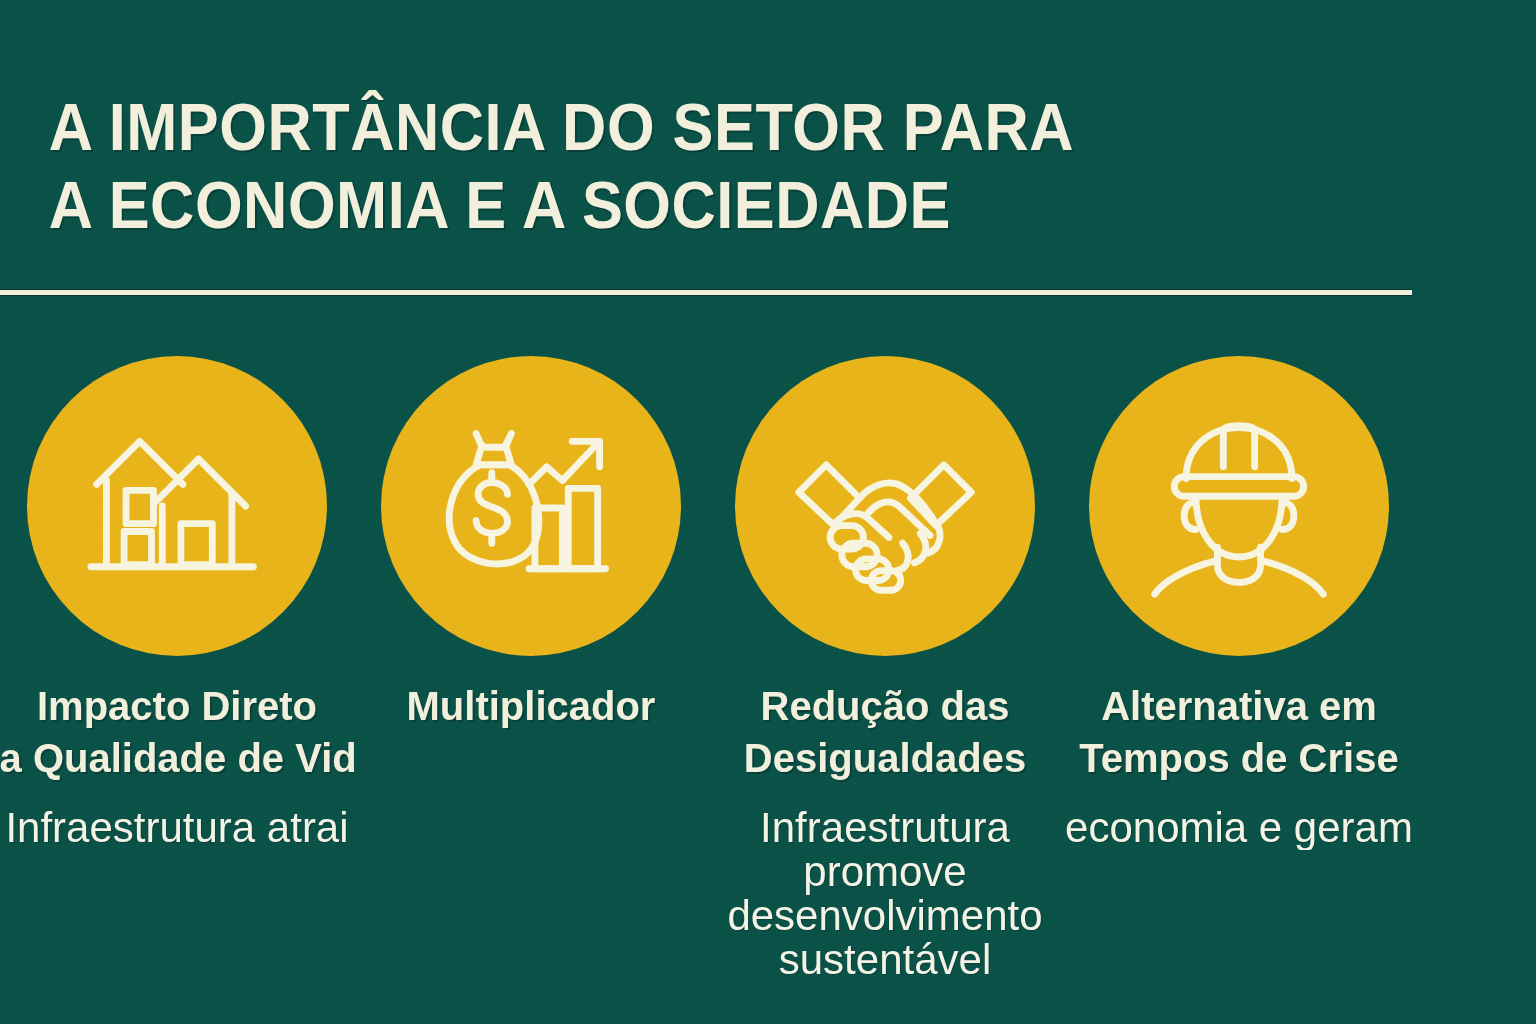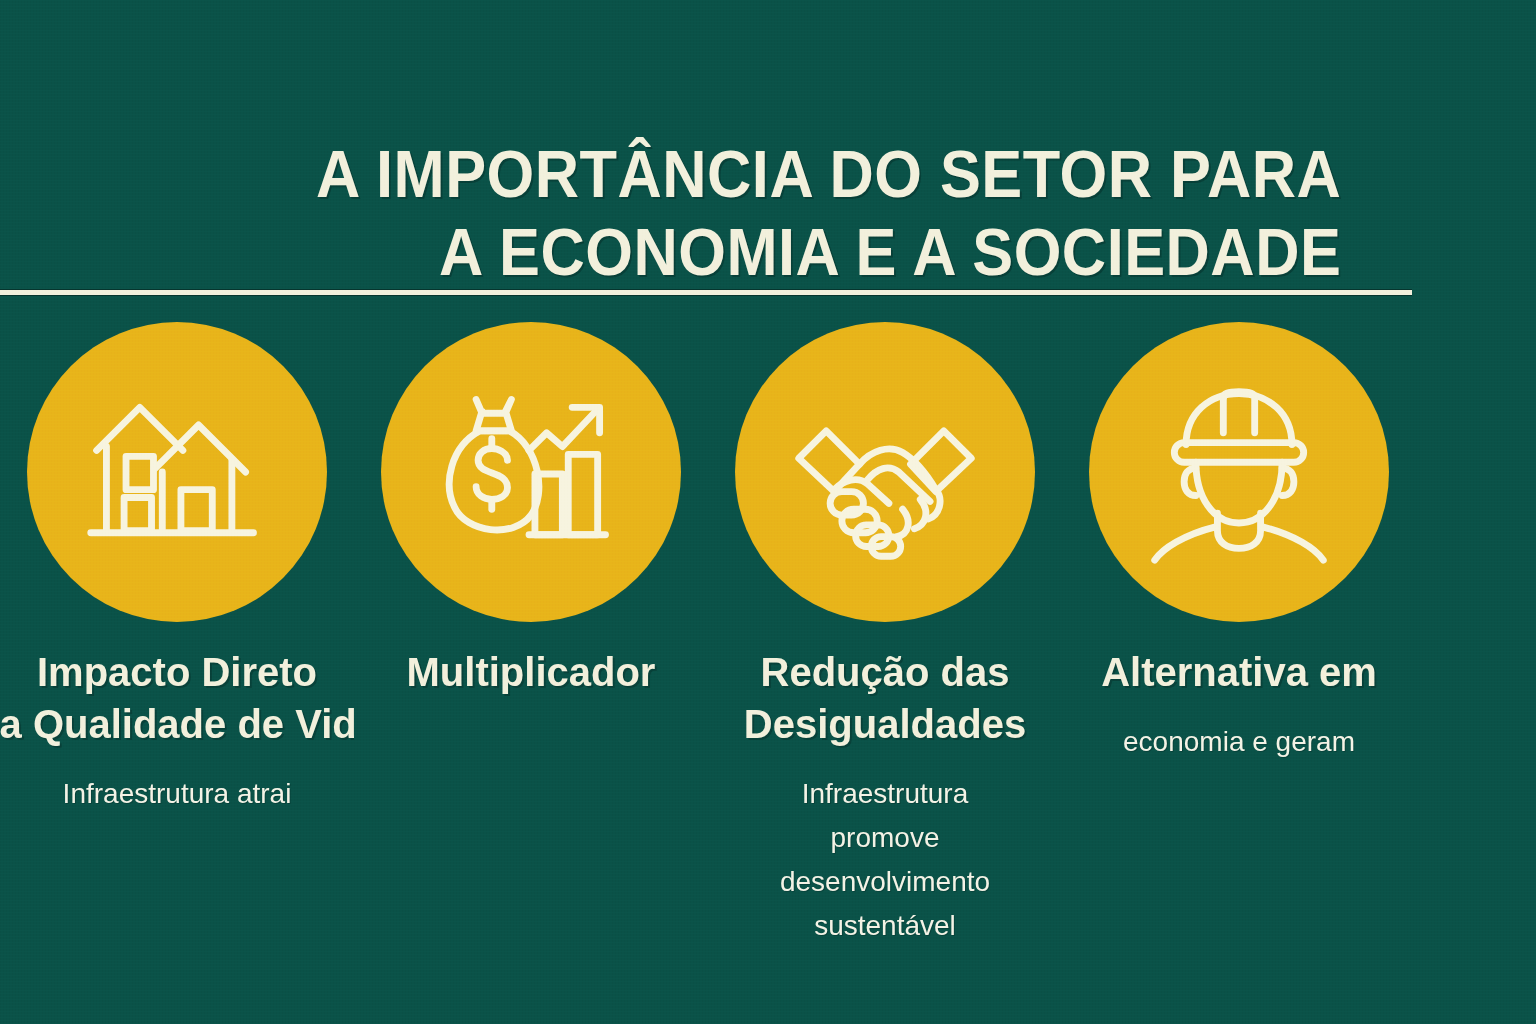--- a/index.html
+++ b/index.html
@@ -26,22 +26,21 @@
       repeating-linear-gradient(0deg, rgba(255,255,255,.5) 0 1px, transparent 1px 3px),
       repeating-linear-gradient(90deg, rgba(0,0,0,.5) 0 1px, transparent 1px 3px);
     mix-blend-mode:overlay;
   }
 
   
   .title-block{
     position:absolute;
     left:0; top:88px;
     width:1390px;
-    text-align:right;
-    margin-top:47px;
+    text-align:left;
   }
   .title-line{
     display:block;
     color:#f2f0dc;
     font-size:66px;
     line-height:78px;
     font-weight:bold;
     letter-spacing:.5px;
     transform:scaleX(.93);
     transform-origin:center;
@@ -55,21 +54,21 @@
     left:0; top:290px;
     width:1412px;
     height:5px;
     background:#f2f0dc;
     box-shadow:0 1px 0 rgba(0,0,0,.35), 0 -1px 0 rgba(0,0,0,.35);
   }
 
   
   .columns{
     position:absolute;
-    left:0; top:322px;
+    left:0; top:356px;
     width:1416px;
     display:flex;
     align-items:flex-start;
     justify-content:space-between;
   }
   .column{
     width:354px;
     display:flex;
     flex-direction:column;
     align-items:center;
@@ -103,21 +102,21 @@
     font-size:40px;
     line-height:52px;
     font-weight:bold;
     text-align:center;
     white-space:nowrap;
     text-shadow:2px 2px 0 rgba(0,0,0,.2);
   }
   .card-body{
     margin-top:22px;
     color:#f4f3e6;
-    font-size:28px;
+    font-size:42px;
     line-height:44px;
     font-weight:400;
     text-align:center;
     white-space:nowrap;
     text-shadow:1px 1px 0 rgba(0,0,0,.18);
   }
   .card-title span, .card-body span{ display:block; }
 </style>
 </head>
 <body>
@@ -230,20 +229,21 @@
         <path d="M144,96 C152,96 156,102 156,110 C156,118 152,124 144,124"></path>
 
         <path d="M78,142 L78,160 C78,172 88,178 100,178 C112,178 122,172 122,160 L122,142"></path>
 
         <path d="M76,156 C44,164 22,178 14,190"></path>
         <path d="M124,156 C156,164 178,178 186,190"></path>
       </svg>
     </div>
     <div class="card-title">
       <span>Alternativa em</span>
+      <span>Tempos de Crise</span>
     </div>
     <div class="card-body">
       <span>economia e geram</span>
     </div>
   </div>
 
 </div>
 
 <div class="noise-overlay"></div>
 

